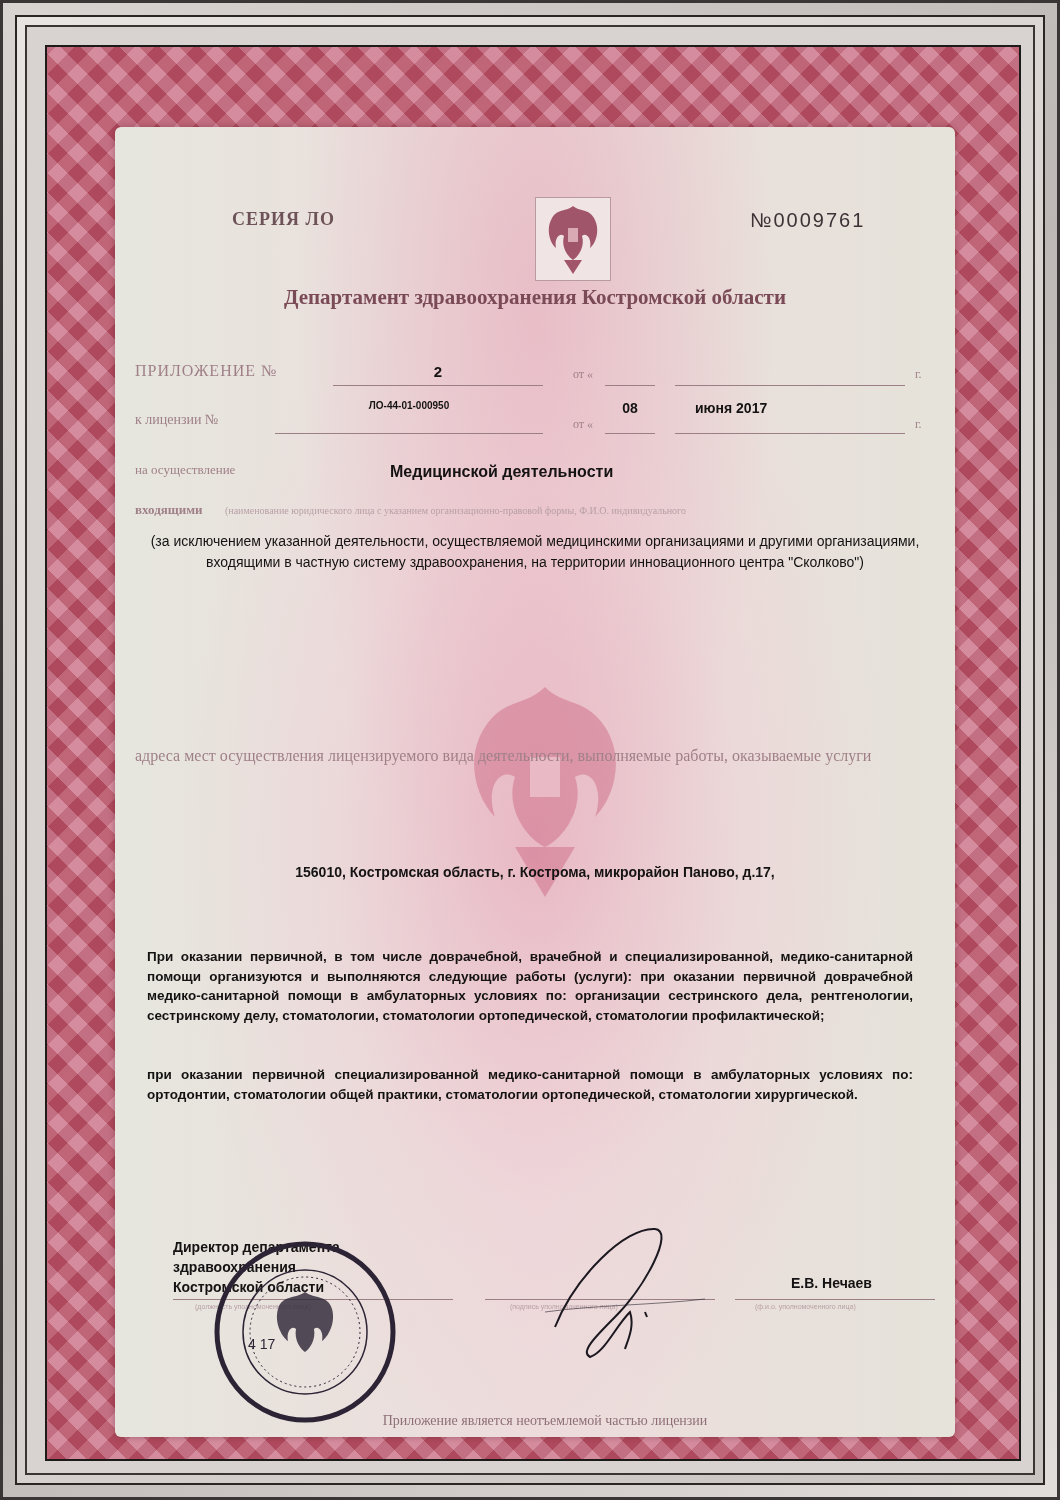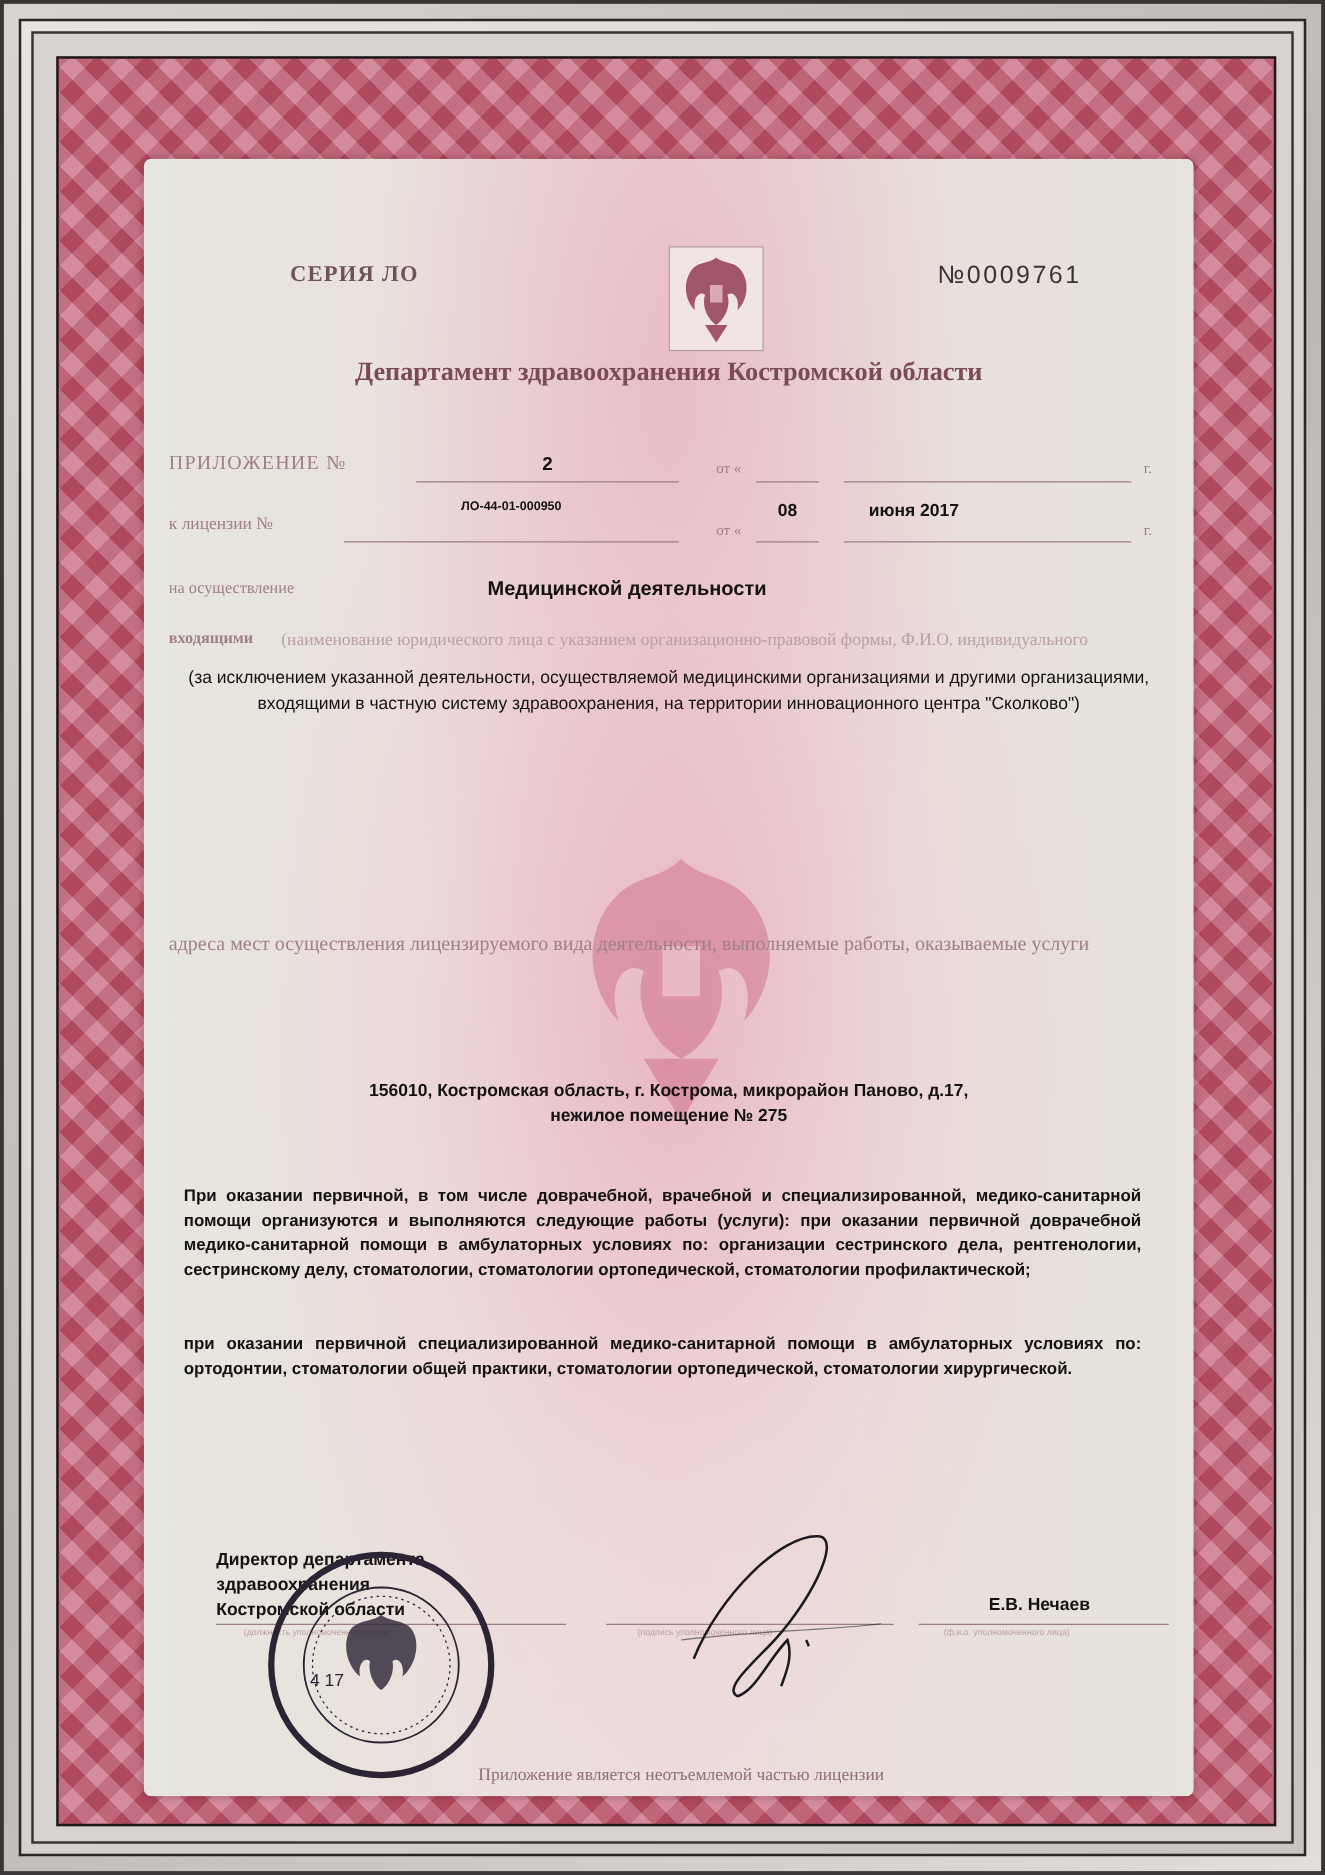--- a/index.html
+++ b/index.html
@@ -99,28 +99,27 @@
       <div class="line" style="left:490px; top:306px; width:50px;"></div>
       <div class="t bold" style="left:490px; width:50px; text-align:center; top:273px; font-size:14px;">08</div>
       <div class="line" style="left:560px; top:306px; width:230px;"></div>
       <div class="t bold" style="left:580px; top:273px; font-size:14px;">июня 2017</div>
       <div class="t serif faded" style="left:800px; top:290px; font-size:12px; color:#a08088;">г.</div>
 
       <div class="t serif faded" style="left:20px; top:335px; font-size:13px; color:#a08088;">на осуществление</div>
       <div class="t bold" style="left:275px; top:336px; font-size:16px;">Медицинской деятельности</div>
 
       <div class="t serif faded bold" style="left:20px; top:375px; font-size:13px; color:#a08088;">входящими</div>
-      <div class="t serif faded" style="left:110px; top:378px; font-size:14px; color:#b8a0a6; white-space:nowrap;">(наименование юридического лица с указанием организационно-правовой формы, Ф.И.О. индивидуального</div>
+      <div class="t serif faded" style="left:110px; top:378px; font-size:10px; color:#b8a0a6; white-space:nowrap;">(наименование юридического лица с указанием организационно-правовой формы, Ф.И.О. индивидуального</div>
       <div class="t" style="left:25px; width:790px; text-align:center; top:404px; font-size:14px; line-height:21px;">(за исключением указанной деятельности, осуществляемой медицинскими организациями и другими организациями, входящими в частную систему здравоохранения, на территории инновационного центра "Сколково")</div>
 
 
       <div class="t serif faded justify" style="left:20px; width:800px; top:617px; font-size:16px; line-height:24px; color:#a08088;">адреса мест осуществления лицензируемого вида деятельности, выполняемые работы, оказываемые услуги</div>
 
       <div class="t bold" style="left:0; width:840px; text-align:center; top:737px; font-size:14px;">156010, Костромская область, г. Кострома, микрорайон Паново, д.17,</div>
-      <div class="t bold" style="left:0; width:840px; text-align:center; top:757px; font-size:14px;">нежилое помещение № 275</div>
 
       <div class="t bold justify" style="left:32px; width:766px; top:820px; font-size:13.5px; line-height:19.5px;">При оказании первичной, в том числе доврачебной, врачебной и специализированной, медико-санитарной помощи организуются и выполняются следующие работы (услуги): при оказании первичной доврачебной медико-санитарной помощи в амбулаторных условиях по: организации сестринского дела, рентгенологии, сестринскому делу, стоматологии, стоматологии ортопедической, стоматологии профилактической;</div>
       <div class="t bold justify" style="left:32px; width:766px; top:938px; font-size:13.5px; line-height:19.5px;">при оказании первичной специализированной медико-санитарной помощи в амбулаторных условиях по: ортодонтии, стоматологии общей практики, стоматологии ортопедической, стоматологии хирургической.</div>
 
       <div class="t bold" style="left:58px; top:1110px; font-size:14px; line-height:20px;">
         <div>Директор департамента</div>
         <div>здравоохранения</div>
         <div>Костромской области</div>
       </div>
       <div class="line" style="left:58px; top:1172px; width:280px;"></div>

